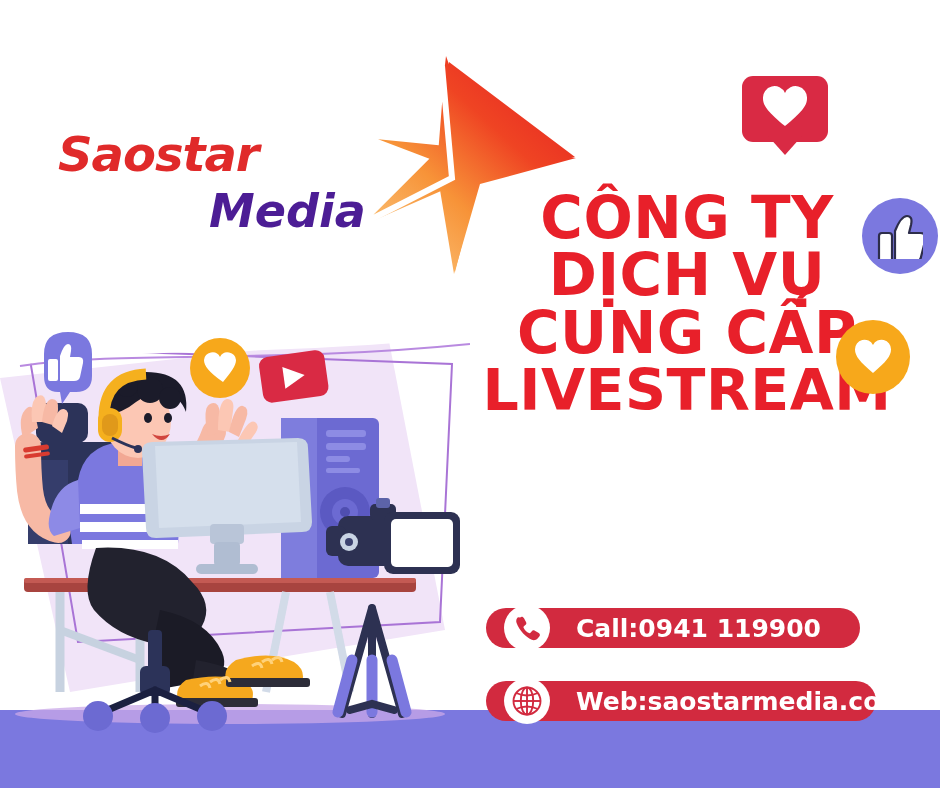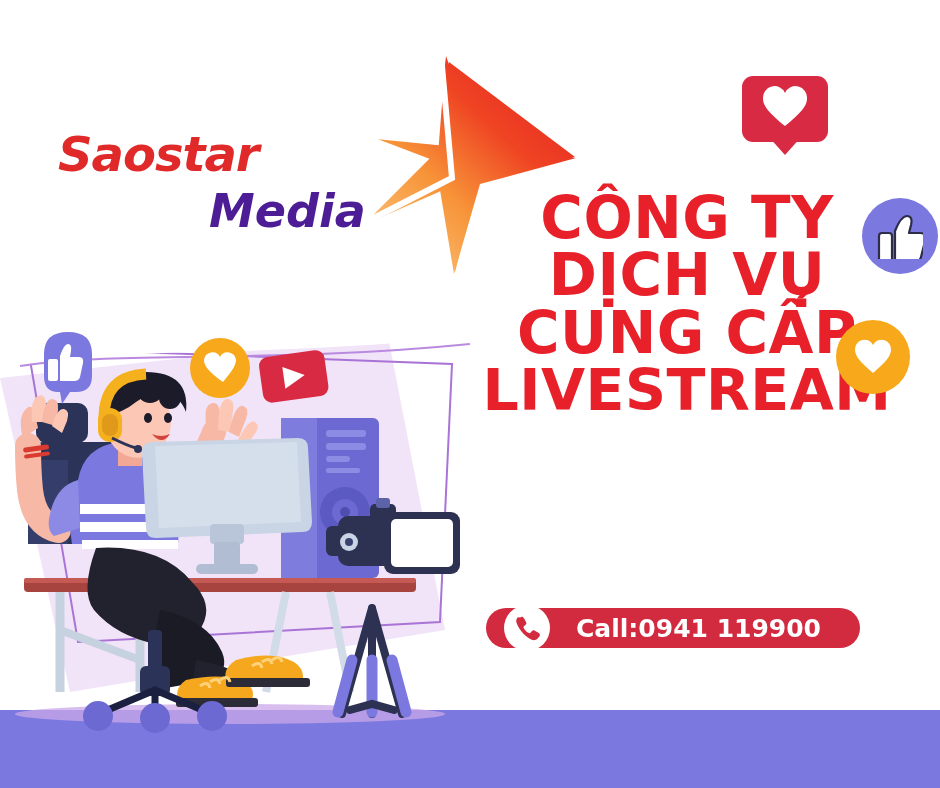--- a/index.html
+++ b/index.html
@@ -239,14 +239,29 @@
 
   <div class="btn btn-call">
     <div class="ic">
       <svg width="28" height="28" viewBox="0 0 28 28" xmlns="http://www.w3.org/2000/svg">
         <path d="M7.2,3.4 c1.4,-1.2 3,-0.6 3.8,0.9 l2,3.6 c0.7,1.3 0.4,2.3 -0.7,3.2 l-1.4,1.1 c-0.5,0.4 -0.6,0.9 -0.3,1.5 c1.1,2.3 3.1,4.3 5.4,5.4 c0.6,0.3 1.1,0.2 1.5,-0.3 l1.1,-1.4 c0.9,-1.1 1.9,-1.4 3.2,-0.7 l3.6,2 c1.5,0.8 2.1,2.4 0.9,3.8 l-1.7,2 c-1.4,1.6 -3.6,2.1 -5.8,1.3 C13.6,23.8 6.2,16.4 3.6,9 c-0.8,-2.2 -0.3,-4.4 1.3,-5.8 z" fill="#d22a3f"></path>
       </svg>
     </div>
     <div class="tx">Call:0941 119900</div>
   </div>
 
+  <div class="btn btn-web">
+    <div class="ic">
+      <svg width="32" height="32" viewBox="0 0 32 32" xmlns="http://www.w3.org/2000/svg">
+        <g fill="none" stroke="#d22a3f" stroke-width="1.9">
+          <circle cx="16" cy="16" r="13.5"></circle>
+          <ellipse cx="16" cy="16" rx="6.2" ry="13.5"></ellipse>
+          <line x1="2.5" y1="16" x2="29.5" y2="16"></line>
+          <path d="M5.2,8 q10.8,5 21.6,0"></path>
+          <path d="M5.2,24 q10.8,-5 21.6,0"></path>
+          <line x1="16" y1="2.5" x2="16" y2="29.5"></line>
+        </g>
+      </svg>
+    </div>
+    <div class="tx">Web:saostarmedia.com</div>
+  </div>
 
 </div>
 
 </body></html>

